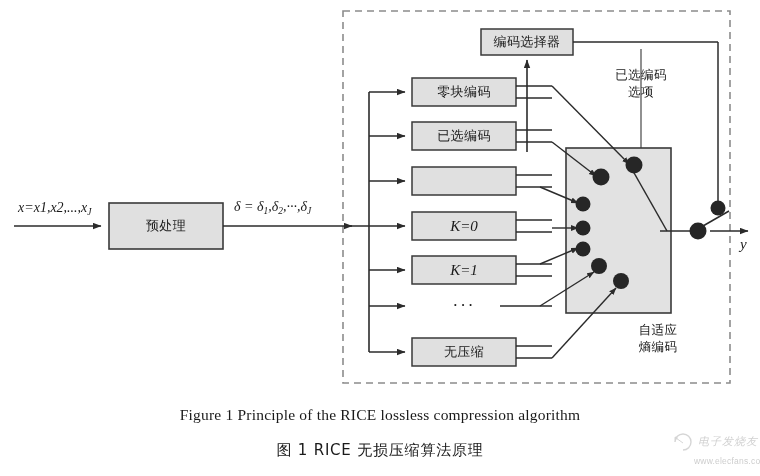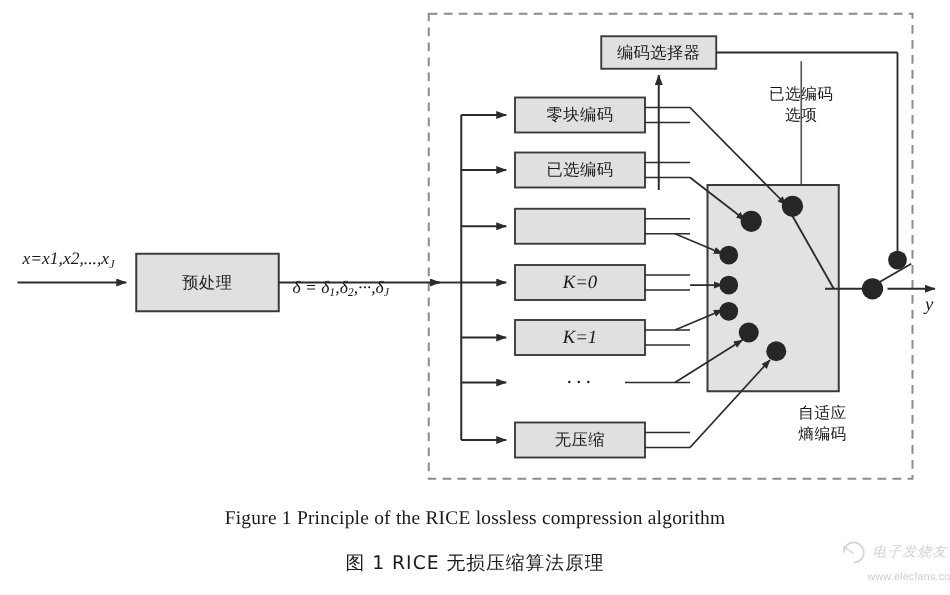--- a/index.html
+++ b/index.html
@@ -54,21 +54,20 @@
     line-height: 1.35;
   }
   .mathi {
     font-family: "Liberation Serif", "DejaVu Serif", serif;
     font-style: italic;
     font-size: 14px;
   }
   .mathn {
     font-family: "Liberation Serif", "DejaVu Serif", serif;
     font-size: 14px;
-    margin-top: 24px;
   }
   .sub {
     font-size: 9.5px;
     vertical-align: -3px;
     font-style: italic;
   }
   .dots-lbl {
     font-family: "Liberation Serif", "DejaVu Serif", serif;
     font-size: 17px;
     letter-spacing: 2px;

